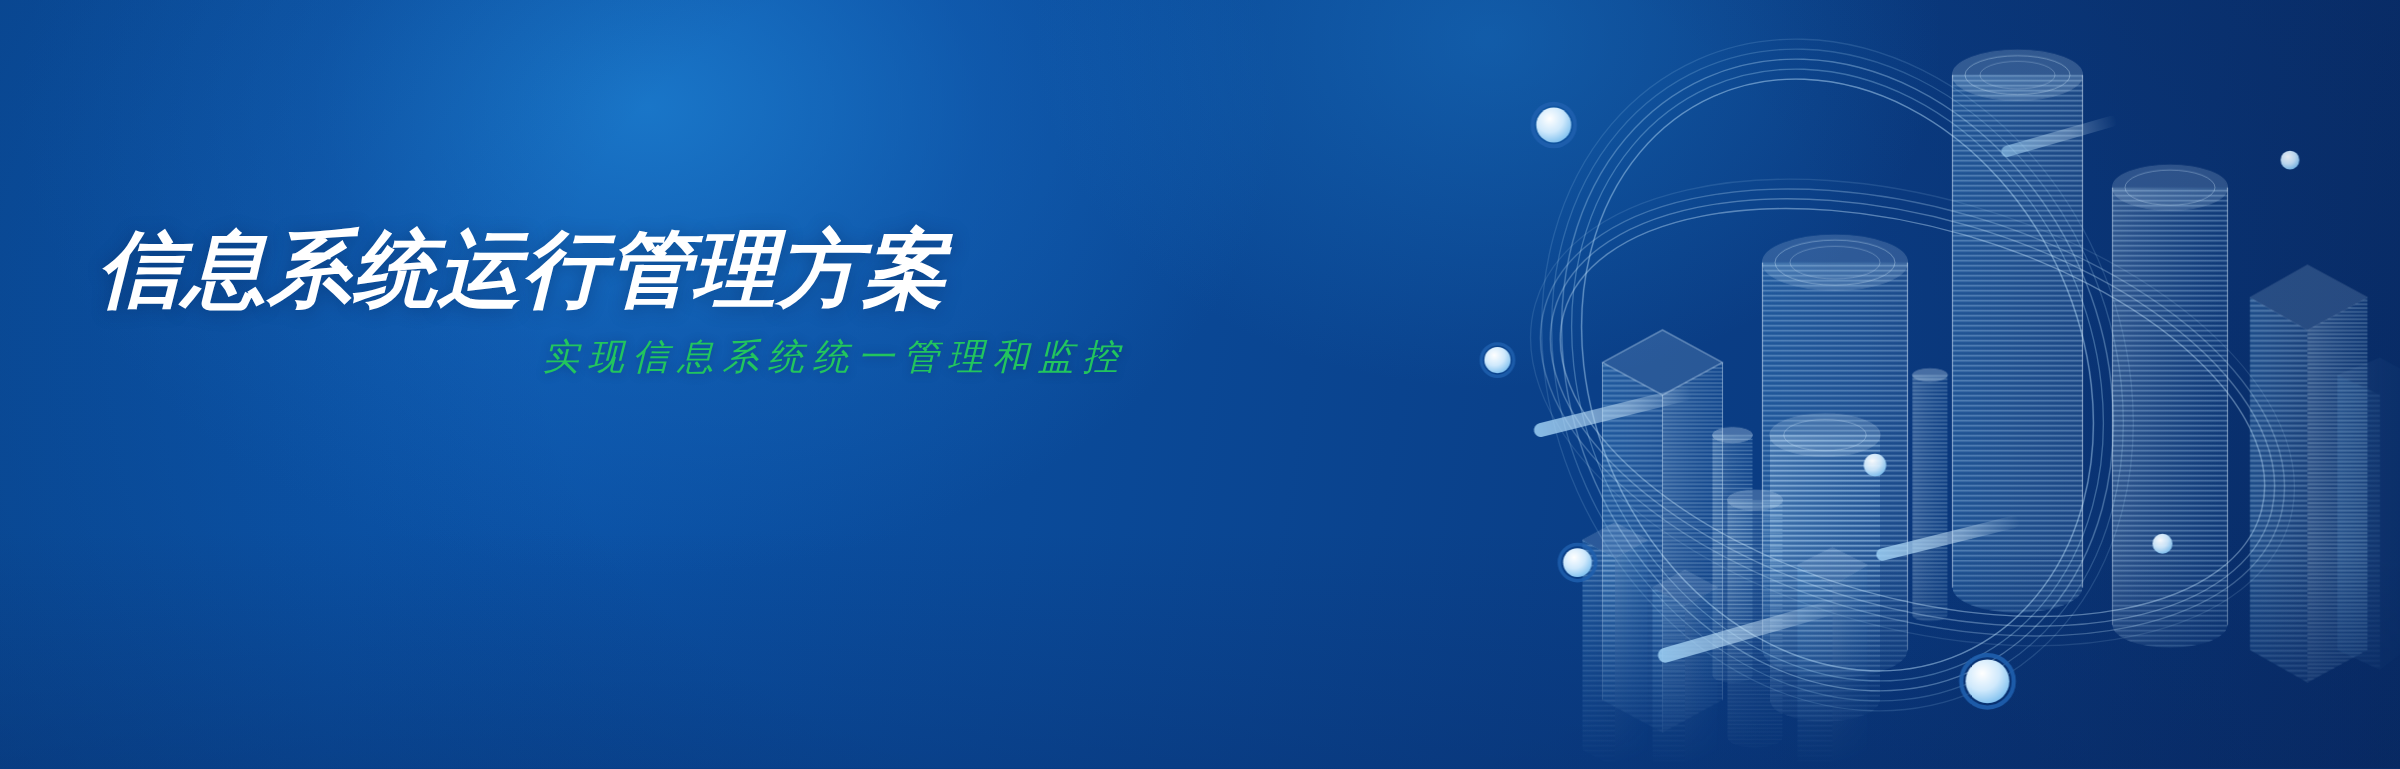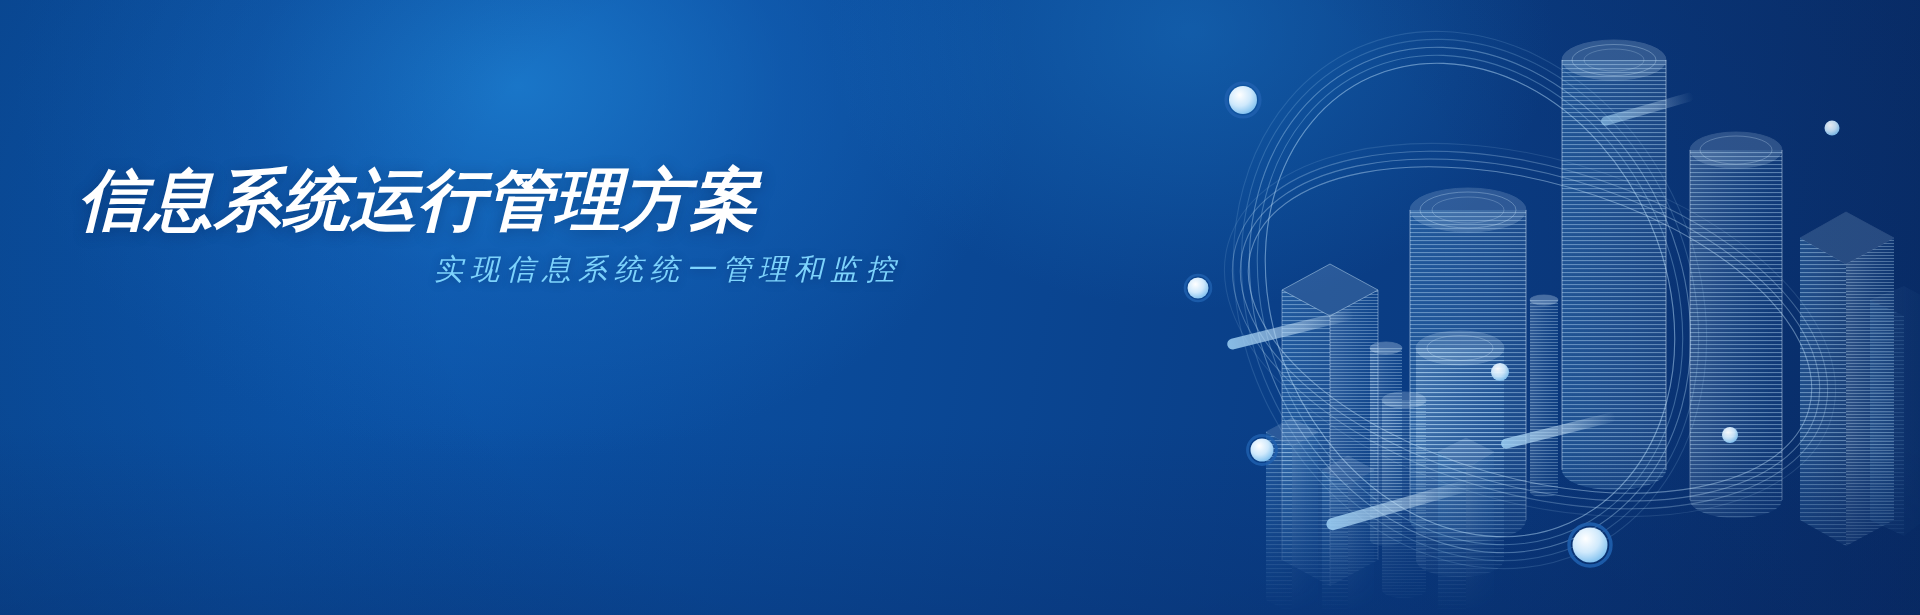--- a/index.html
+++ b/index.html
@@ -14,29 +14,29 @@
   .bg-glow{position:absolute;inset:0;
     background:radial-gradient(ellipse 700px 520px at 27% 14%, rgba(28,124,206,.85) 0%, rgba(22,104,190,.45) 38%, rgba(13,74,150,0) 72%);}
   .bg-glow2{position:absolute;inset:0;
     background:radial-gradient(ellipse 520px 400px at 62% 5%, rgba(30,130,210,.40) 0%, rgba(20,90,170,0) 70%);}
   .bg-vig{position:absolute;inset:0;
     background:radial-gradient(ellipse 1300px 900px at 50% 45%, rgba(0,0,0,0) 40%, rgba(4,26,66,.38) 100%);}
   .bg-botdark{position:absolute;left:0;right:0;bottom:0;height:190px;
     background:linear-gradient(180deg,rgba(7,40,100,0) 0%,rgba(7,40,100,.30) 100%);}
 
   
-  .text-block{position:absolute;left:78px;top:166px;width:830px;}
+  .text-block{position:absolute;left:78px;top:182px;width:830px;}
   .title{
     color:#ffffff;font-size:67px;line-height:1.0;font-weight:700;
     font-style:italic;letter-spacing:1px;white-space:nowrap;
     text-shadow:0 2px 14px rgba(3,26,70,.35);
   }
   .subtitle{
     margin-top:17px;text-align:right;padding-right:6px;
-    color:#7dd3fc;font-size:29px;font-weight:400;font-style:italic;
+    color:#22c55e;font-size:29px;font-weight:400;font-style:italic;
     letter-spacing:7px;white-space:nowrap;
     text-shadow:0 1px 8px rgba(3,26,70,.35);
   }
 
   
   .art{position:absolute;right:-10px;top:0;width:760px;height:615px;}
   .art svg{display:block;width:100%;height:100%;}
 </style>
 </head>
 <body>

